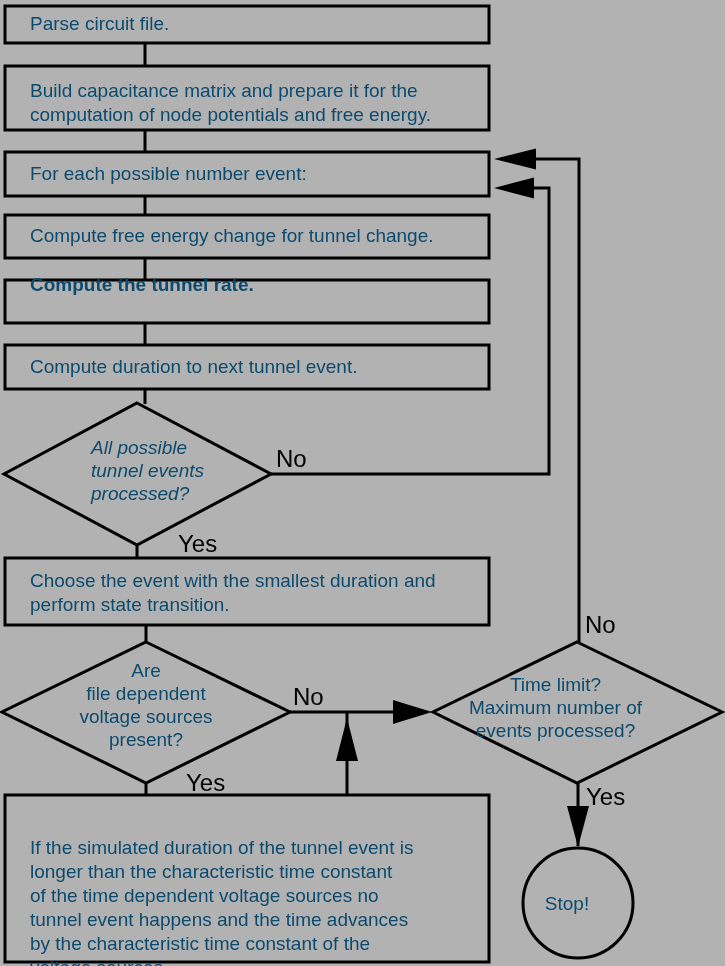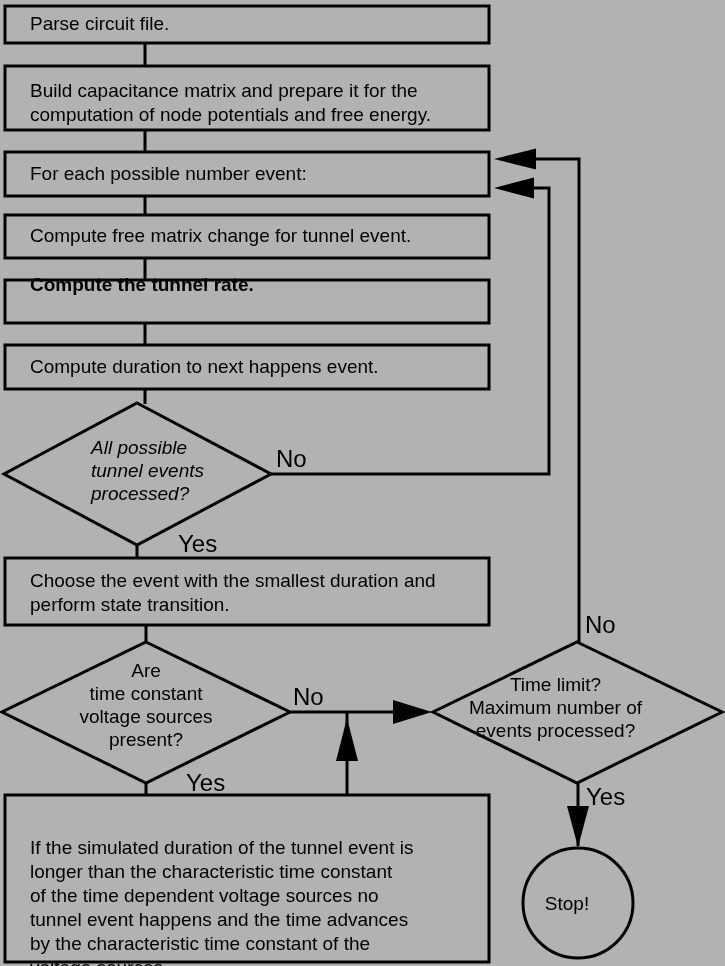--- a/index.html
+++ b/index.html
@@ -1,19 +1,19 @@
 <!DOCTYPE html>
 <html><head>
 <meta charset="utf-8">
 <style>
   html,body{margin:0;padding:0;}
   body{width:725px;height:966px;background:#b2b2b2;position:relative;
        font-family:"Liberation Sans", sans-serif;color:#000;overflow:hidden;}
   #canvas-svg{position:absolute;left:0;top:0;width:725px;height:966px;}
-  .txt{position:absolute;font-size:19px;line-height:24px;white-space:pre-line;color:#000000;}
+  .txt{position:absolute;font-size:19px;line-height:24px;white-space:pre-line;color:#0c4a6e;}
   .ctr{text-align:center;}
   .lbl{position:absolute;font-size:24px;line-height:22px;color:#000;}
   .tight{line-height:23px;}
 </style>
 </head>
 <body>
 
 <svg id="canvas-svg" viewBox="0 0 725 966">
   <g stroke="#000" stroke-width="3" fill="none">
 
@@ -61,42 +61,42 @@
   </g>
 </svg>
 
 <div class="txt" style="left:30px;top:12px;width:440px;">Parse circuit file.</div>
 
 <div class="txt" style="left:30px;top:79px;width:450px;">Build capacitance matrix and prepare it for the
 computation of node potentials and free energy.</div>
 
 <div class="txt" style="left:30px;top:162px;width:440px;">For each possible number event:</div>
 
-<div class="txt" style="left:30px;top:224px;width:440px;">Compute free matrix change for tunnel event.</div>
+<div class="txt" style="left:30px;top:224px;width:440px;">Compute free energy change for tunnel change.</div>
 
 <div class="txt" style="left:30px;top:273px;width:440px;font-weight:bold;">Compute the tunnel rate.</div>
 
-<div class="txt" style="left:30px;top:355px;width:440px;">Compute duration to next happens event.</div>
+<div class="txt" style="left:30px;top:355px;width:440px;">Compute duration to next tunnel event.</div>
 
 <div class="txt" style="left:30px;top:569px;width:450px;">Choose the event with the smallest duration and
 perform state transition.</div>
 
 <div class="txt" style="left:30px;top:836px;width:440px;">If the simulated duration of the tunnel event is
 longer than the characteristic time constant
 of the time dependent voltage sources no
 tunnel event happens and the time advances
 by the characteristic time constant of the
 voltage sources.</div>
 
 <div class="txt tight" style="left:91px;top:436px;width:160px;font-style:italic;">All possible
 tunnel events
 processed?</div>
 
 <div class="txt tight ctr" style="left:2px;top:659px;width:288px;">Are
-time constant
+file dependent
 voltage sources
 present?</div>
 
 <div class="txt tight ctr" style="left:411px;top:673px;width:289px;">Time limit?
 Maximum number of
 events processed?</div>
 
 <div class="lbl" style="left:276px;top:448px;">No</div>
 <div class="lbl" style="left:178px;top:533px;">Yes</div>
 

